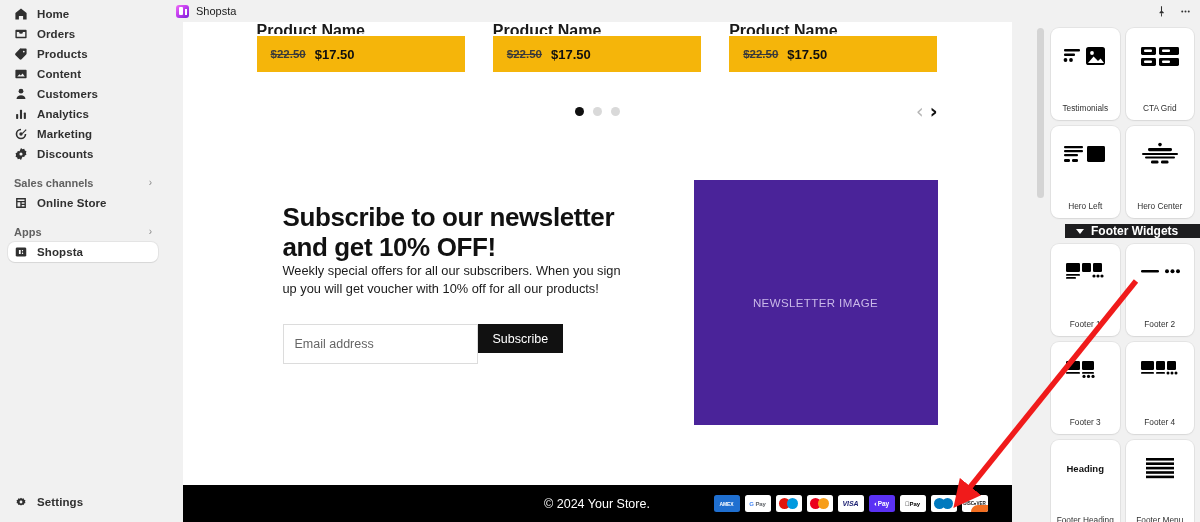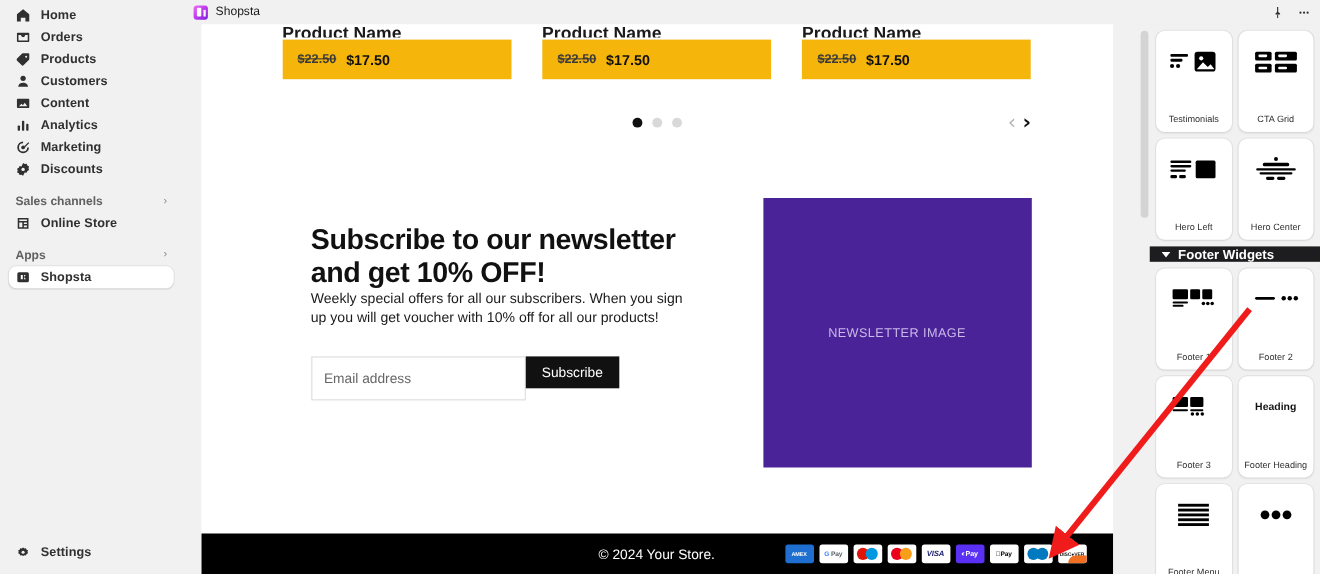--- a/index.html
+++ b/index.html
@@ -166,21 +166,21 @@
     box-shadow: 0 0 0 1px rgba(0,0,0,.05), 0 1px 2px rgba(0,0,0,.06);
     padding-top: 13px; position: relative;
   }
   .wthumb { height: 30px; display: flex; align-items: center; justify-content: center; }
   .wlabel {
     position: absolute; bottom: 7px; left: 0; right: 0; text-align: center;
     font-size: 8.3px; color: #303030;
   }
   .sect-bar {
     background: #1d1d1f; color: #fff; height: 28px; display: flex; align-items: center;
-    gap: 7px; padding: 0 11px; font-size: 12px; font-weight: 700; cursor: pointer;
+    gap: 7px; padding: 0 11px; font-size: 12px; font-weight: 700; cursor: pointer; margin-left: 20px;
   }
   .tri { width: 0; height: 0; border-left: 4.5px solid transparent; border-right: 4.5px solid transparent; border-top: 5px solid #fff; }
   .blk { background: #111; display: block; }
 
   
   .anno { position: absolute; inset: 0; pointer-events: none; z-index: 50; }
 </style>
 </head>
 <body>
 
@@ -207,34 +207,34 @@
       <span class="nav-icon">
           <svg viewBox="0 0 20 20">
             <path d="M10.6 2H17a1 1 0 011 1v6.4a2 2 0 01-.59 1.42l-6.6 6.6a2 2 0 01-2.82 0l-5.8-5.8a2 2 0 010-2.83l6.6-6.6A2 2 0 0110.6 2zm3.4 3.2a1.3 1.3 0 100 2.6 1.3 1.3 0 000-2.6z"></path>
           </svg>
         </span>
       <span class="nav-label">Products</span>
     </div>
     <div class="nav-item">
       <span class="nav-icon">
           <svg viewBox="0 0 20 20">
+            <path d="M3 4h14a1 1 0 011 1v10a1 1 0 01-1 1H3a1 1 0 01-1-1V5a1 1 0 011-1zm1.6 9.6h10.8l-3.2-4.3-2.5 3-1.7-2z"></path>
+            <circle cx="6.6" cy="7.4" r="1.2"></circle>
+          </svg>
+        </span>
+      <span class="nav-label">Content</span>
+    </div>
+    <div class="nav-item">
+      <span class="nav-icon">
+          <svg viewBox="0 0 20 20">
             <circle cx="10" cy="6" r="3.4"></circle>
             <path d="M3.6 17c0-3.2 2.9-5.3 6.4-5.3s6.4 2.1 6.4 5.3z"></path>
           </svg>
         </span>
       <span class="nav-label">Customers</span>
-    </div>
-    <div class="nav-item">
-      <span class="nav-icon">
-          <svg viewBox="0 0 20 20">
-            <path d="M3 4h14a1 1 0 011 1v10a1 1 0 01-1 1H3a1 1 0 01-1-1V5a1 1 0 011-1zm1.6 9.6h10.8l-3.2-4.3-2.5 3-1.7-2z"></path>
-            <circle cx="6.6" cy="7.4" r="1.2"></circle>
-          </svg>
-        </span>
-      <span class="nav-label">Content</span>
     </div>
     <div class="nav-item">
       <span class="nav-icon">
           <svg viewBox="0 0 20 20">
             <rect x="3" y="10" width="3" height="7" rx="1"></rect>
             <rect x="8.5" y="4" width="3" height="13" rx="1"></rect>
             <rect x="14" y="8" width="3" height="9" rx="1"></rect>
           </svg>
         </span>
       <span class="nav-label">Analytics</span>
@@ -522,20 +522,35 @@
                 <rect class="blk" x="3" y="13" width="14" height="1.8" rx=".9"></rect>
                 <rect class="blk" x="19" y="13" width="12" height="1.8" rx=".9"></rect>
                 <circle class="blk" cx="21" cy="17.4" r="1.6"></circle>
                   <circle class="blk" cx="25.5" cy="17.4" r="1.6"></circle>
                   <circle class="blk" cx="30" cy="17.4" r="1.6"></circle>
               </svg>
             </div>
             <div class="wlabel">Footer 3</div>
           </div>
 
+          <div class="wcard">
+            <div class="wthumb">
+              <svg width="44" height="22" viewBox="0 0 44 22">
+                <rect class="blk" x="3" y="2" width="13" height="9" rx="1.2"></rect>
+                <rect class="blk" x="18" y="2" width="9" height="9" rx="1.2"></rect>
+                <rect class="blk" x="29" y="2" width="9" height="9" rx="1.2"></rect>
+                <rect class="blk" x="3" y="13" width="13" height="1.8" rx=".9"></rect>
+                <rect class="blk" x="18" y="13" width="9" height="1.8" rx=".9"></rect>
+                <circle class="blk" cx="30" cy="14" r="1.5"></circle>
+                  <circle class="blk" cx="34" cy="14" r="1.5"></circle>
+                  <circle class="blk" cx="38" cy="14" r="1.5"></circle>
+              </svg>
+            </div>
+            <div class="wlabel">Footer 4</div>
+          </div>
 
           <div class="wcard">
             <div class="wthumb">
               <span style="font-size:9.5px;font-weight:700;color:#111;">Heading</span>
             </div>
             <div class="wlabel">Footer Heading</div>
           </div>
 
           <div class="wcard">
             <div class="wthumb">

